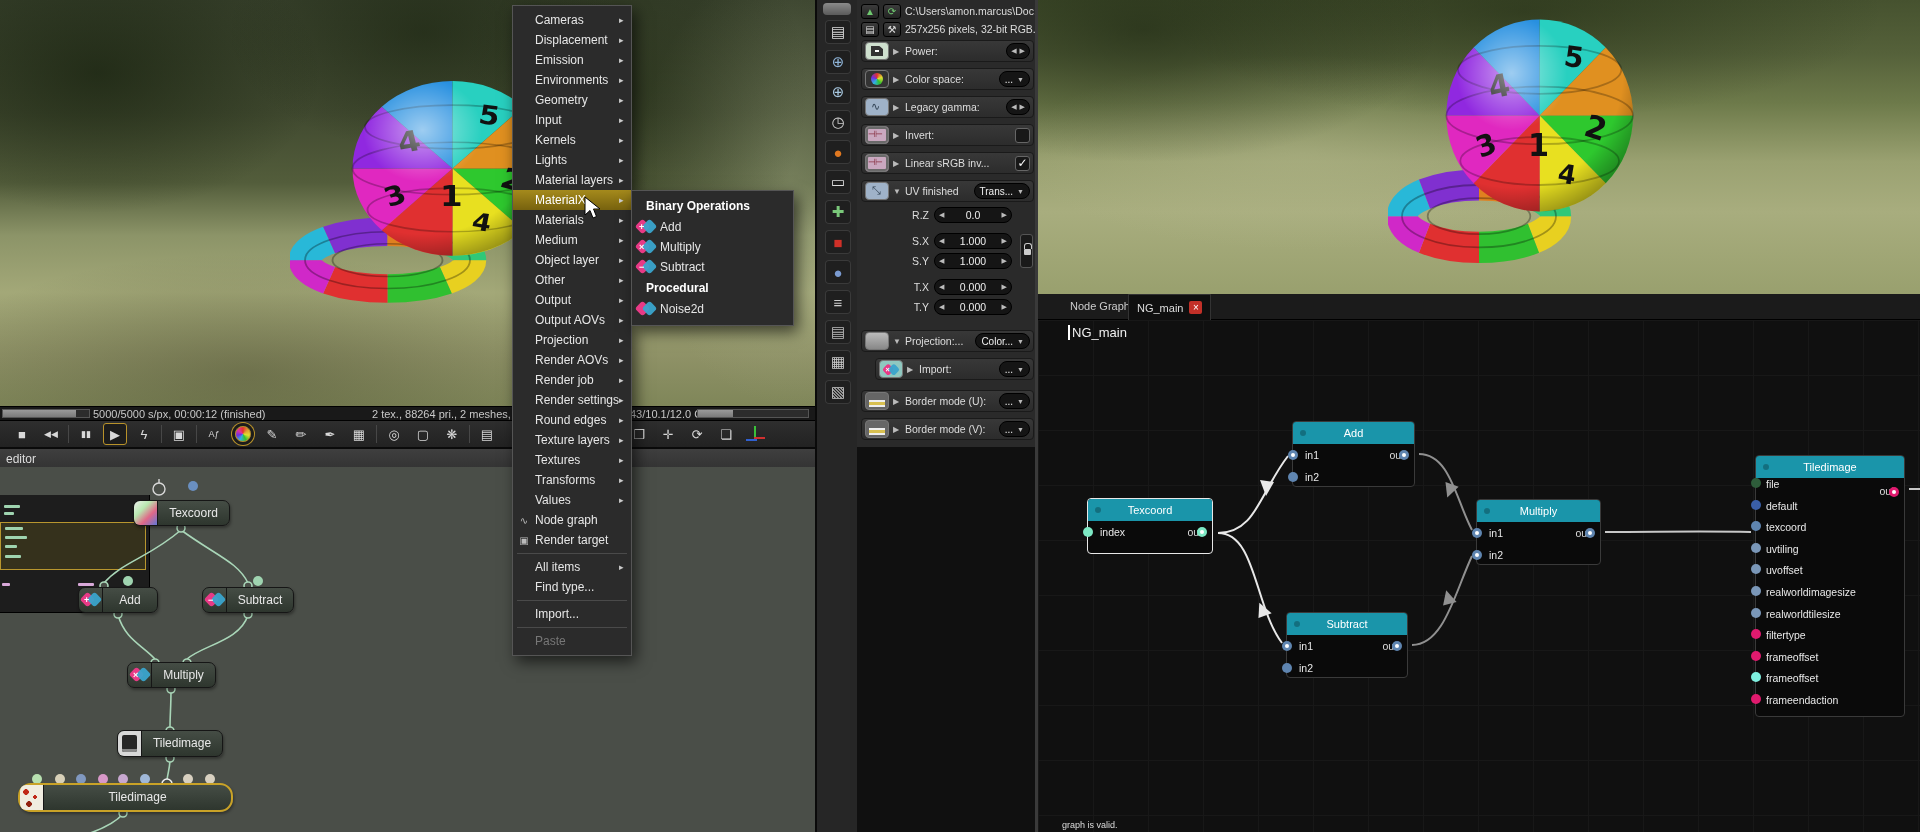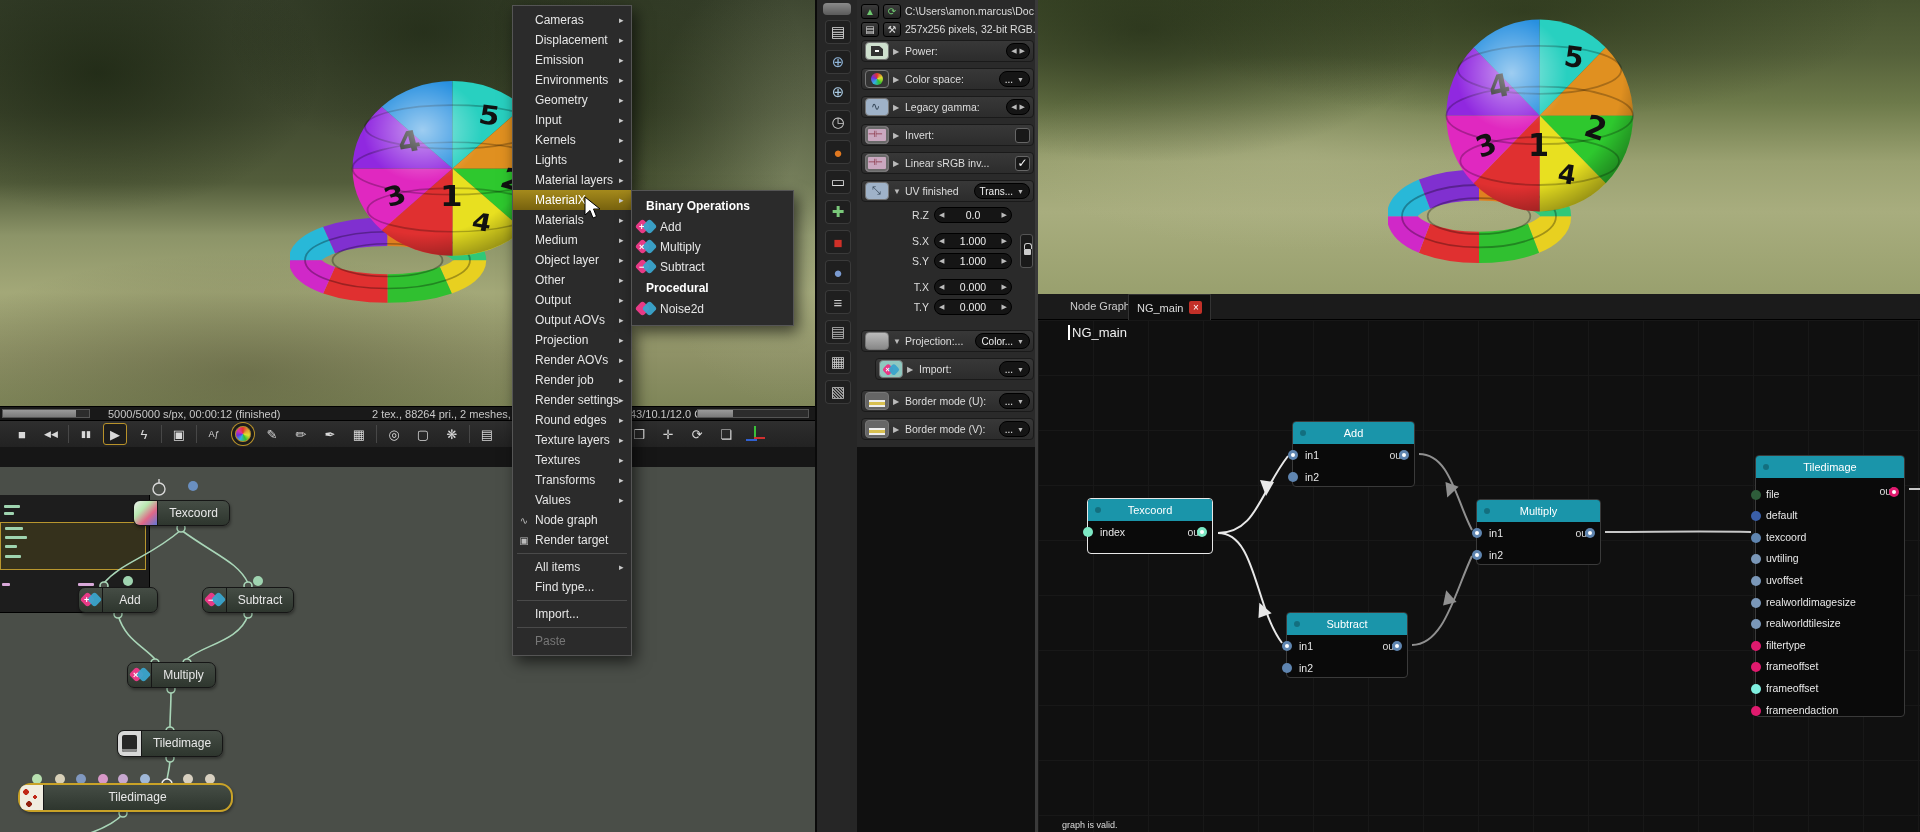--- a/index.html
+++ b/index.html
@@ -159,21 +159,21 @@
   .ng-node.selected { border:1.5px solid #e8e8e8; }
   .ng-head { height:22px; background:#1a95aa; border-radius:3px 3px 0 0; color:#fff; font-size:11px;
     text-align:center; line-height:22px; position:relative; }
   .ng-head::before { content:""; position:absolute; left:7px; top:8px; width:6px; height:6px; border-radius:50%;
     background:rgba(0,0,0,.25); }
   .ng-row { position:relative; height:22px; line-height:22px; font-size:10.5px; padding-left:12px; color:#e8e8e8; }
   .ng-out { position:absolute; right:10px; top:22px; height:22px; line-height:22px; font-size:10.5px; }
   .ndot { position:absolute; width:10px; height:10px; border-radius:50%; top:6px; }
   .ndot.inL { left:-5px; } .ndot.outR { right:-5px; }
   .ndot.connected::after { content:""; position:absolute; inset:3px; background:#fff; border-radius:50%; }
-  .tport { position:relative; height:21.6px; display:flex; align-items:flex-end; padding-left:10px; }
+  .tport { position:relative; height:21.6px; display:flex; align-items:flex-start; padding-left:10px; }
   .tport .pdot { position:absolute; left:-5px; width:10px; height:10px; border-radius:50%; }
   .tport .pname { font-size:10.5px; color:#e8e8e8; }
 
   
   #context-menu { left:512px; top:5px; width:120px; background:#2b2b2b; border:1px solid #555;
     box-shadow:4px 6px 14px rgba(0,0,0,.6); padding:4px 0; z-index:50; }
   .menu-item { height:20px; display:flex; align-items:center; color:#e6e6e6; font-size:12px; position:relative; }
   .mi-icon { width:22px; text-align:center; font-size:10px; color:#bbb; flex:0 0 auto; }
   .mi-label { flex:1; white-space:nowrap; }
   .mi-arrow { width:12px; font-size:9px; color:#ccc; }
@@ -245,21 +245,21 @@
     <div class="foliage"></div>
     <svg class="abs" style="left:290px;top:68px" width="300" height="262" viewBox="0 0 240 240" preserveAspectRatio="none">
       <use href="#ballsym"></use>
     </svg>
   </div>
 
   <div id="status-bar" class="abs">
     <div class="pbar" style="left:2px;top:2px;width:88px;height:9px">
       <div class="fill" style="width:85%"></div>
     </div>
-    <span class="ptext" style="left:108px">5000/5000 s/px, 00:00:12 (finished)</span>
+    <span class="ptext" style="left:93px">5000/5000 s/px, 00:00:12 (finished)</span>
     <span class="ptext" style="left:372px">2 tex., 88264 pri., 2 meshes, N</span>
     <span class="ptext" style="left:630px">43/10.1/12.0 GB</span>
     <div class="pbar" style="left:697px;top:2px;width:112px;height:9px">
       <div class="fill" style="width:32%"></div>
     </div>
   </div>
 
   <div id="toolbar" class="abs">
 
     <div style="display:contents">
@@ -366,20 +366,23 @@
       <div class="tb-item">
         <span>❏</span>
       </div>
     
       <div class="tb-item gizmo">
         
       </div>
     </div>
   </div>
 
+  <div id="editor-header" class="abs">
+    <span>editor</span>
+  </div>
   <div id="editor-tab" class="abs"></div>
   <div id="editor-canvas" class="abs">
 
     <div class="clip-panel">
       <div class="dash" style="left:4px;top:10px;width:16px;background:#9fd4b0"></div>
       <div class="dash" style="left:4px;top:17px;width:10px;background:#9fd4b0"></div>
       <div class="ybox">
         <div class="dash" style="left:4px;top:4px;width:18px;background:#9fd4b0"></div>
         <div class="dash" style="left:4px;top:13px;width:22px;background:#9fd4b0"></div>
         <div class="dash" style="left:4px;top:22px;width:12px;background:#9fd4b0"></div>

